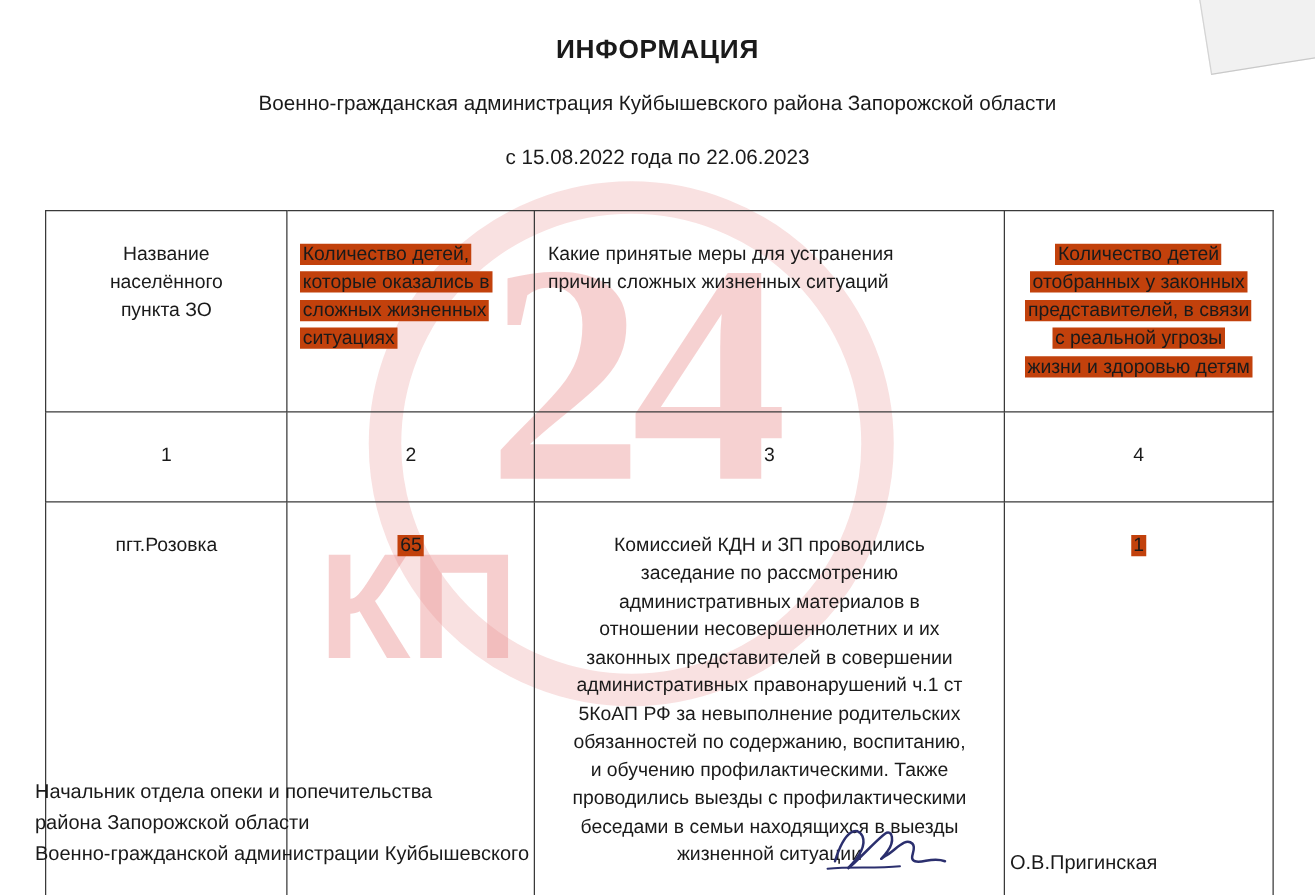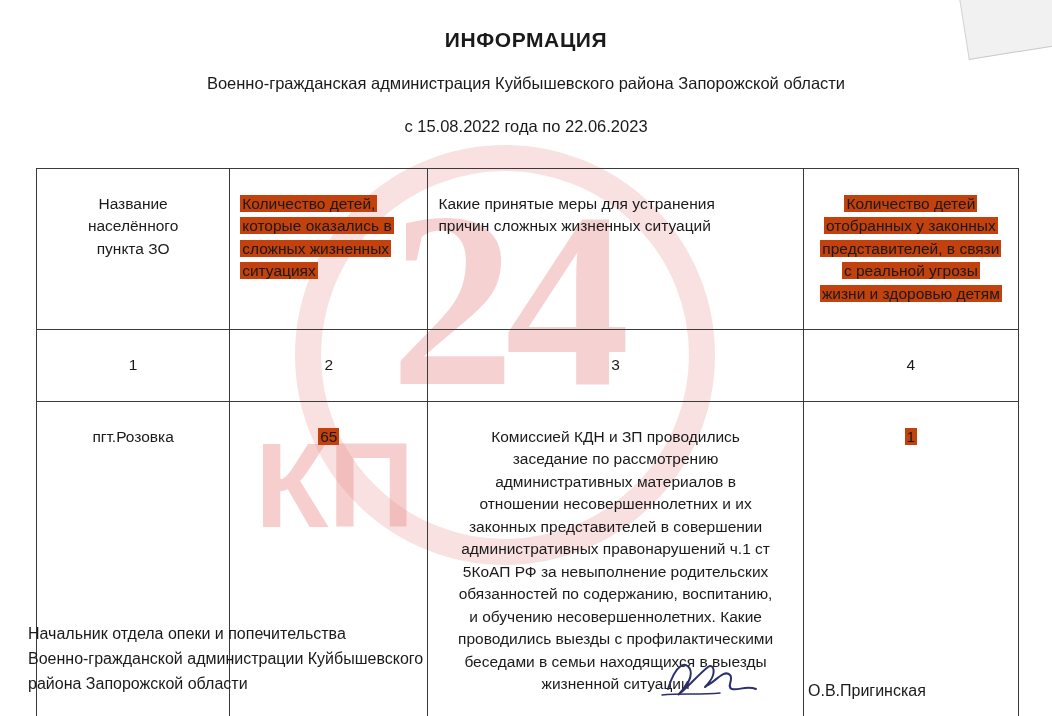--- a/index.html
+++ b/index.html
@@ -233,38 +233,38 @@
         </td>
         <td class="cell-text">
           <div>Комиссией КДН и ЗП проводились</div>
           <div>заседание по рассмотрению</div>
           <div>административных материалов  в</div>
           <div>отношении несовершеннолетних и их</div>
           <div>законных представителей в совершении</div>
           <div>административных правонарушений ч.1 ст</div>
           <div>5КоАП РФ за невыполнение родительских</div>
           <div>обязанностей по содержанию, воспитанию,</div>
-          <div>и обучению несовершеннолетних. Какие</div>
+          <div>и обучению профилактическими. Также</div>
           <div>проводились выезды с профилактическими</div>
           <div>беседами в семьи находящихся в выезды</div>
           <div>жизненной ситуации</div>
         </td>
         <td class="cell-num">
           <span class="hl">1</span>
         </td>
       </tr>
     </tbody>
   </table>
 
 </div>
 
 <div class="footer">
   <div>Начальник отдела опеки и попечительства</div>
+  <div>района Запорожской области</div>
   <div>Военно-гражданской администрации Куйбышевского</div>
-  <div>района Запорожской области</div>
 </div>
 
 <svg class="signature" viewBox="0 0 120 50">
   <path d="M8 34 C 16 8, 26 6, 30 14 C 34 24, 22 36, 18 40 C 26 34, 40 18, 48 12 C 54 8, 56 18, 50 26 C 46 32, 42 34, 48 30 C 56 26, 64 14, 70 20 C 74 24, 66 32, 72 34 C 78 36, 86 30, 96 34" fill="none" stroke="#2b2f6e" stroke-width="2" stroke-linecap="round"></path>
   <path d="M2 40 C 20 38, 40 40, 60 38" fill="none" stroke="#2b2f6e" stroke-width="1.5" stroke-linecap="round"></path>
 </svg>
 
 <div class="sign-name">О.В.Пригинская</div>
 
 </body></html>

